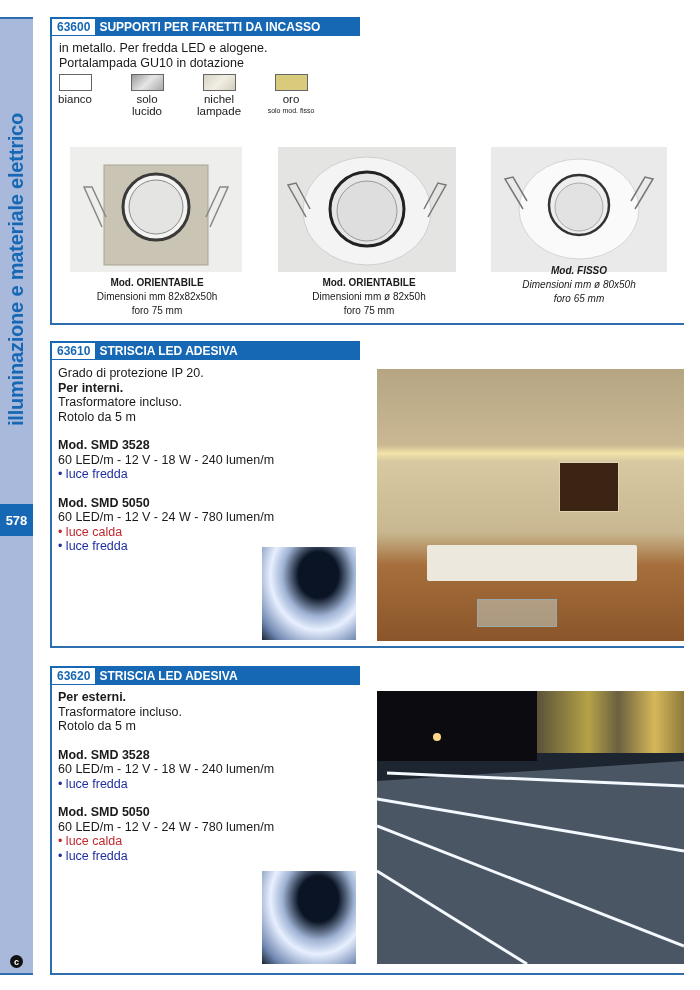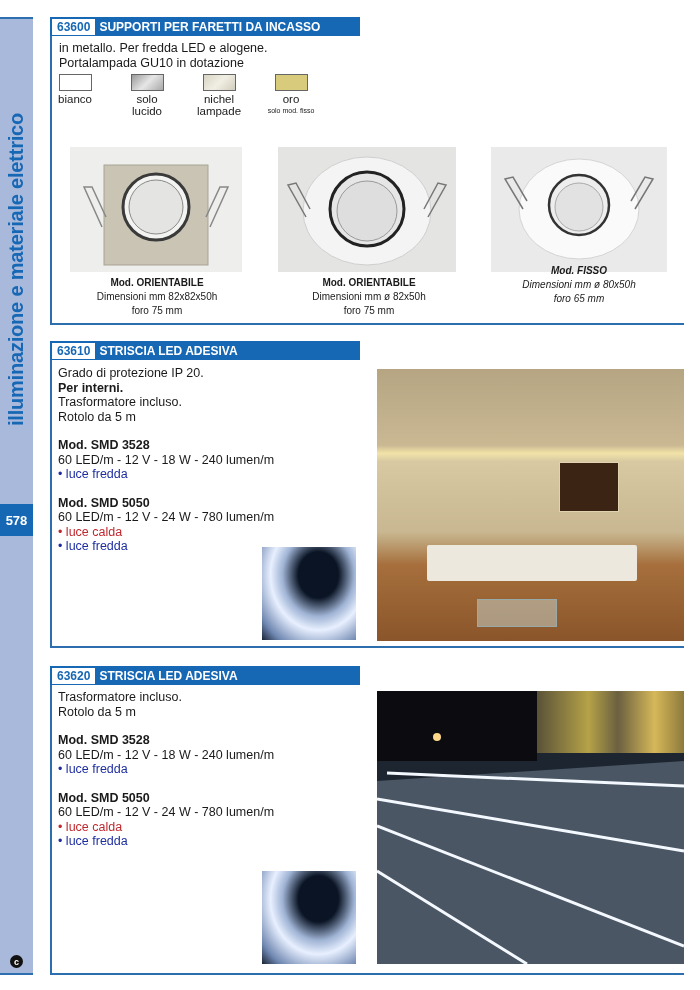--- a/index.html
+++ b/index.html
@@ -154,20 +154,21 @@
     <div style="position:absolute; left:100px; top:230px; width:80px; height:28px; background:rgba(200,215,210,0.5); border:1px solid #9aa;"></div>
   </div>
 </div>
 
 <div class="section" style="top:666px; height:309px;">
   <div class="sec-head">
     <span class="sec-code">63620</span>
     <span class="sec-title">STRISCIA LED ADESIVA</span>
   </div>
   <div class="txt" style="left:6px; top:24px;">
+    <div class="bold">Per esterni.</div>
     <div>Trasformatore incluso.</div>
     <div>Rotolo da 5 m</div>
     <div style="height:14px;"></div>
     <div class="bold">Mod. SMD 3528</div>
     <div>60 LED/m - 12 V - 18 W - 240 lumen/m</div>
     <div class="blue">• luce fredda</div>
     <div style="height:14px;"></div>
     <div class="bold">Mod. SMD 5050</div>
     <div>60 LED/m - 12 V  - 24 W - 780 lumen/m</div>
     <div class="red">• luce calda</div>

